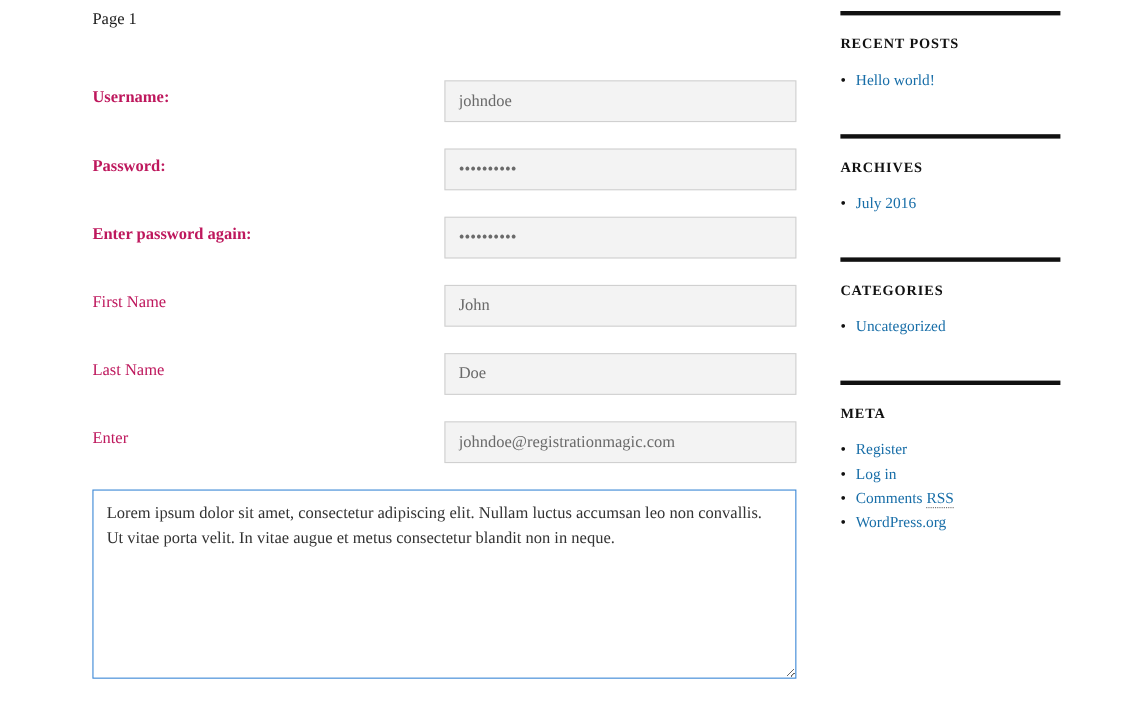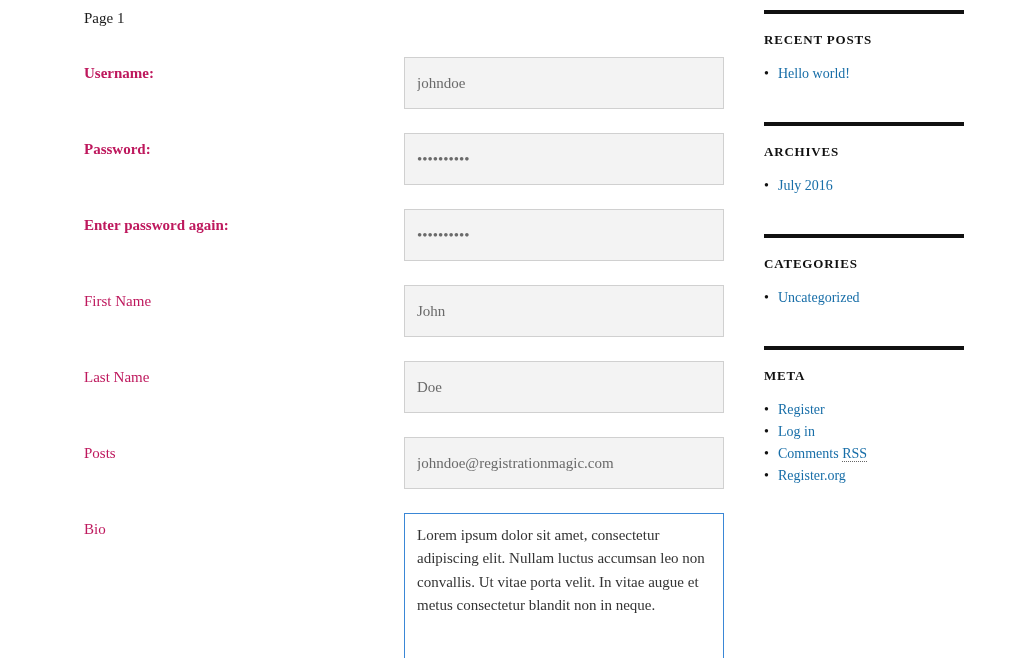--- a/index.html
+++ b/index.html
@@ -21,21 +21,21 @@
   .intro {
     font-family: Georgia, serif;
     font-size: 15px;
     color: #1a1a1a;
     margin-bottom: 30px;
     font-weight: 600;
   }
   .page-label {
     font-family: Georgia, serif;
     font-size: 15px;
-    margin-bottom: 30px;
+    margin-bottom: 46px;
     color: #1a1a1a;
   }
   .form-row {
     display: flex;
     align-items: flex-start;
     margin-bottom: 24px;
   }
   .form-label {
     width: 320px;
     font-family: Georgia, serif;
@@ -45,21 +45,21 @@
   }
   .form-label.bold { font-weight: 700; }
   .form-input {
     flex: 1;
     padding: 10px 12px;
     background: #f3f3f3;
     border: 1px solid #d0d0d0;
     font-family: Georgia, serif;
     font-size: 15px;
     color: #6a6a6a;
-    height: 52px;
+    height: 38px;
   }
   .form-textarea {
     flex: 1;
     padding: 10px 12px;
     background: #fff;
     border: 1px solid #3a87d6;
     font-family: Georgia, serif;
     font-size: 15px;
     color: #333;
     line-height: 1.55;
@@ -136,26 +136,25 @@
       <label class="form-label">First Name</label>
       <input class="form-input" type="text" value="John" style="">
     </div>
 
     <div class="form-row">
       <label class="form-label">Last Name</label>
       <input class="form-input" type="text" value="Doe" style="">
     </div>
 
     <div class="form-row">
-      <label class="form-label">Posts</label>
+      <label class="form-label">Enter</label>
       <input class="form-input" type="text" value="johndoe@registrationmagic.com" style="">
     </div>
 
     <div class="form-row">
-      <label class="form-label">Bio</label>
       <textarea class="form-textarea" style="">Lorem ipsum dolor sit amet, consectetur adipiscing elit. Nullam luctus accumsan leo non convallis. Ut vitae porta velit. In vitae augue et metus consectetur blandit non in neque.</textarea>
     </div>
 
   </div>
 
   <aside class="sidebar">
 
     <div class="widget">
       <hr class="widget-divider">
       <h3 class="widget-title">Recent Posts</h3>
@@ -181,18 +180,18 @@
       </ul>
     </div>
 
     <div class="widget">
       <hr class="widget-divider">
       <h3 class="widget-title">Meta</h3>
       <ul>
         <li><a href="#">Register</a></li>
         <li><a href="#">Log in</a></li>
         <li><a href="#"><span>Comments </span><span class="abbr">RSS</span></a></li>
-        <li><a href="#">Register.org</a></li>
+        <li><a href="#">WordPress.org</a></li>
       </ul>
     </div>
 
   </aside>
 </div>
 
 </body></html>

